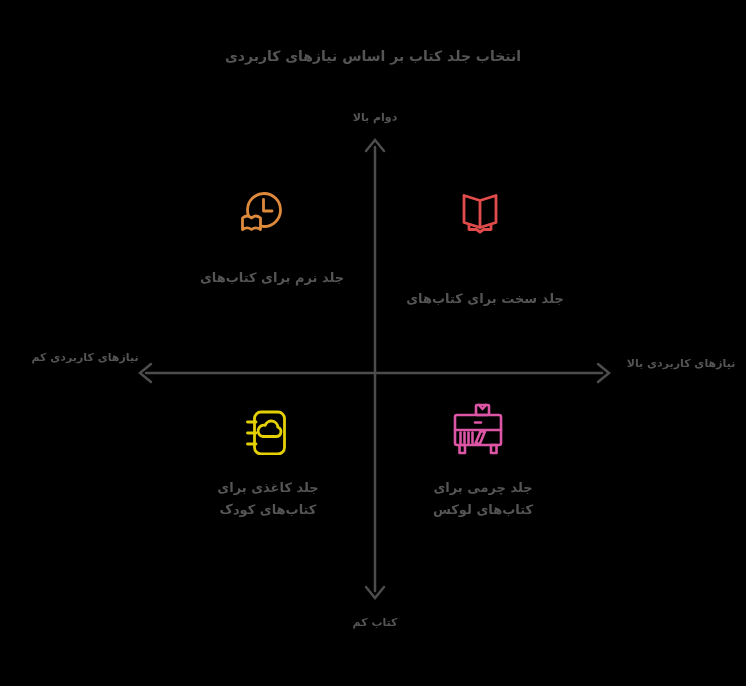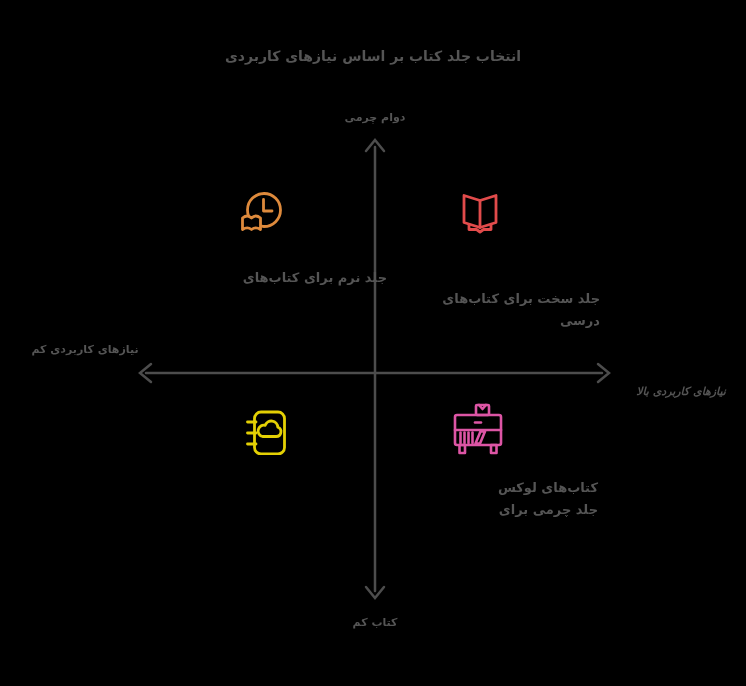--- a/index.html
+++ b/index.html
@@ -16,29 +16,29 @@
     direction:rtl;
   }
   svg.axes{position:absolute;left:0;top:0;}
   .axis-label{
     position:absolute;font-size:11px;font-weight:bold;
     white-space:nowrap;transform:translateX(-50%);
     direction:rtl;
   }
   .axis-label.top{left:375px;top:111px;}
   .axis-label.bottom{left:375px;top:616px;}
-  .axis-label.left{left:85px;top:343px;}
-  .axis-label.right{left:681px;top:385px;font-style:italic;}
+  .axis-label.left{left:85px;top:351px;}
+  .axis-label.right{left:681px;top:357px;}
   .q-icon{position:absolute;}
   .q-icon.tl{left:238px;top:189px;}
   .q-icon.tr{left:456px;top:188px;}
   .q-icon.bl{left:241px;top:407px;}
   .q-icon.br{left:450px;top:403px;}
   .q-text{
-    position:absolute;width:230px;text-align:right;
+    position:absolute;width:230px;text-align:center;
     font-size:13px;font-weight:bold;line-height:22px;
     direction:rtl;
   }
   .q-text.tl{left:157px;top:267px;}
   .q-text.tr{left:370px;top:265px;margin-top:23px;}
   .q-text.bl{left:153px;top:477px;}
   .q-text.br{left:368px;top:477px;}
 </style>
 </head>
 <body style="background: rgb(0, 0, 0);">
@@ -51,21 +51,21 @@
     <g fill="none" stroke-width="2.5" stroke-linecap="round" stroke-linejoin="miter" stroke="#4d4d4d">
       <line x1="146" y1="373" x2="602" y2="373"></line>
       <line x1="375" y1="147" x2="375" y2="591"></line>
       <polyline points="366,151 375,140 384,151"></polyline>
       <polyline points="366,587 375,598 384,587"></polyline>
       <polyline points="151,364 140,373 151,382"></polyline>
       <polyline points="598,364 609,373 598,382"></polyline>
     </g>
   </svg>
 
-  <div class="axis-label top" dir="rtl">دوام چرمی</div>
+  <div class="axis-label top" dir="rtl">دوام بالا</div>
   <div class="axis-label bottom" dir="rtl">کتاب کم</div>
   <div class="axis-label left" dir="rtl">نیازهای کاربردی کم</div>
   <div class="axis-label right" dir="rtl">نیازهای کاربردی بالا</div>
 
   <svg class="q-icon tl" width="48" height="48" viewBox="0 0 48 48">
     <g fill="none" stroke-width="2.8" stroke-linecap="round" stroke-linejoin="round" stroke="#de8a3c">
       <circle cx="26" cy="21" r="16.5"></circle>
       <polyline points="25.5,10.5 25.5,22 34,22"></polyline>
       <path d="M4.5,29 C7.5,26.5 11,26.5 13.5,29 C16,26.5 19.5,26.5 22.5,29 L22.5,40.5 C19.5,38.5 16,38.5 13.5,40.5 C11,38.5 7.5,38.5 4.5,40.5 Z" fill="#000000"></path>
     </g>
@@ -76,47 +76,50 @@
 
   <svg class="q-icon tr" width="48" height="48" viewBox="0 0 48 48">
     <g fill="none" stroke-width="2.8" stroke-linecap="round" stroke-linejoin="round" stroke="#e14b4b">
       <path d="M8,7.5 L24,12.5 L40,7.5 L40,34.5 L24,39.5 L8,34.5 Z"></path>
       <line x1="24" y1="12.5" x2="24" y2="39.5"></line>
       <path d="M13,36.5 L13,41.5 L20.5,41.5 L24,44 L27.5,41.5 L35,41.5 L35,36.5"></path>
     </g>
   </svg>
   <div class="q-text tr">
     <div>جلد سخت برای کتاب‌های</div>
-    <div>درسی</div>
   </div>
 
   <svg class="q-icon bl" width="48" height="48" viewBox="0 0 48 48">
     <g fill="none" stroke-width="2.8" stroke-linecap="round" stroke-linejoin="round" stroke="#e4d004">
       <rect x="13.5" y="5" width="30" height="42" rx="6.5"></rect>
       <line x1="6.5" y1="15" x2="15" y2="15"></line>
       <line x1="6.5" y1="26" x2="15" y2="26"></line>
       <line x1="6.5" y1="37" x2="15" y2="37"></line>
       <path d="M21.5,29.5 h13.5 a4.8,4.8 0 0 0 1.8,-9.3 a6.5,6.5 0 0 0 -12.6,-1.9 a5.6,5.6 0 0 0 -2.7,11.2 z"></path>
     </g>
   </svg>
+  <div class="q-text bl">
+    <div>جلد کاغذی برای</div>
+    <div>کتاب‌های کودک</div>
+  </div>
 
   <svg class="q-icon br" width="56" height="52" viewBox="0 0 56 52">
     <g fill="none" stroke-width="2.6" stroke-linecap="round" stroke-linejoin="round" stroke="#dd55a5">
       <rect x="26" y="2" width="13" height="10" rx="1"></rect>
       <path d="M29,2 L32.5,6 L36,2"></path>
       <rect x="5" y="12" width="46" height="30" rx="2"></rect>
       <line x1="5" y1="27" x2="51" y2="27"></line>
       <line x1="25" y1="19.5" x2="31" y2="19.5"></line>
       <line x1="10.5" y1="29.5" x2="10.5" y2="40"></line>
       <line x1="14.5" y1="29.5" x2="14.5" y2="40"></line>
       <line x1="18.5" y1="29.5" x2="18.5" y2="40"></line>
       <line x1="22.5" y1="29.5" x2="22.5" y2="40"></line>
       <path d="M25.5,40.5 L30.5,28.5 L35,28.5 L30,40.5 Z"></path>
       <rect x="9.5" y="42" width="5.5" height="8"></rect>
       <rect x="41" y="42" width="5.5" height="8"></rect>
     </g>
   </svg>
   <div class="q-text br">
+    <div>جلد چرمی برای</div>
     <div>کتاب‌های لوکس</div>
-    <div>جلد چرمی برای</div>
   </div>
 
 </div>
 
 </body></html>

